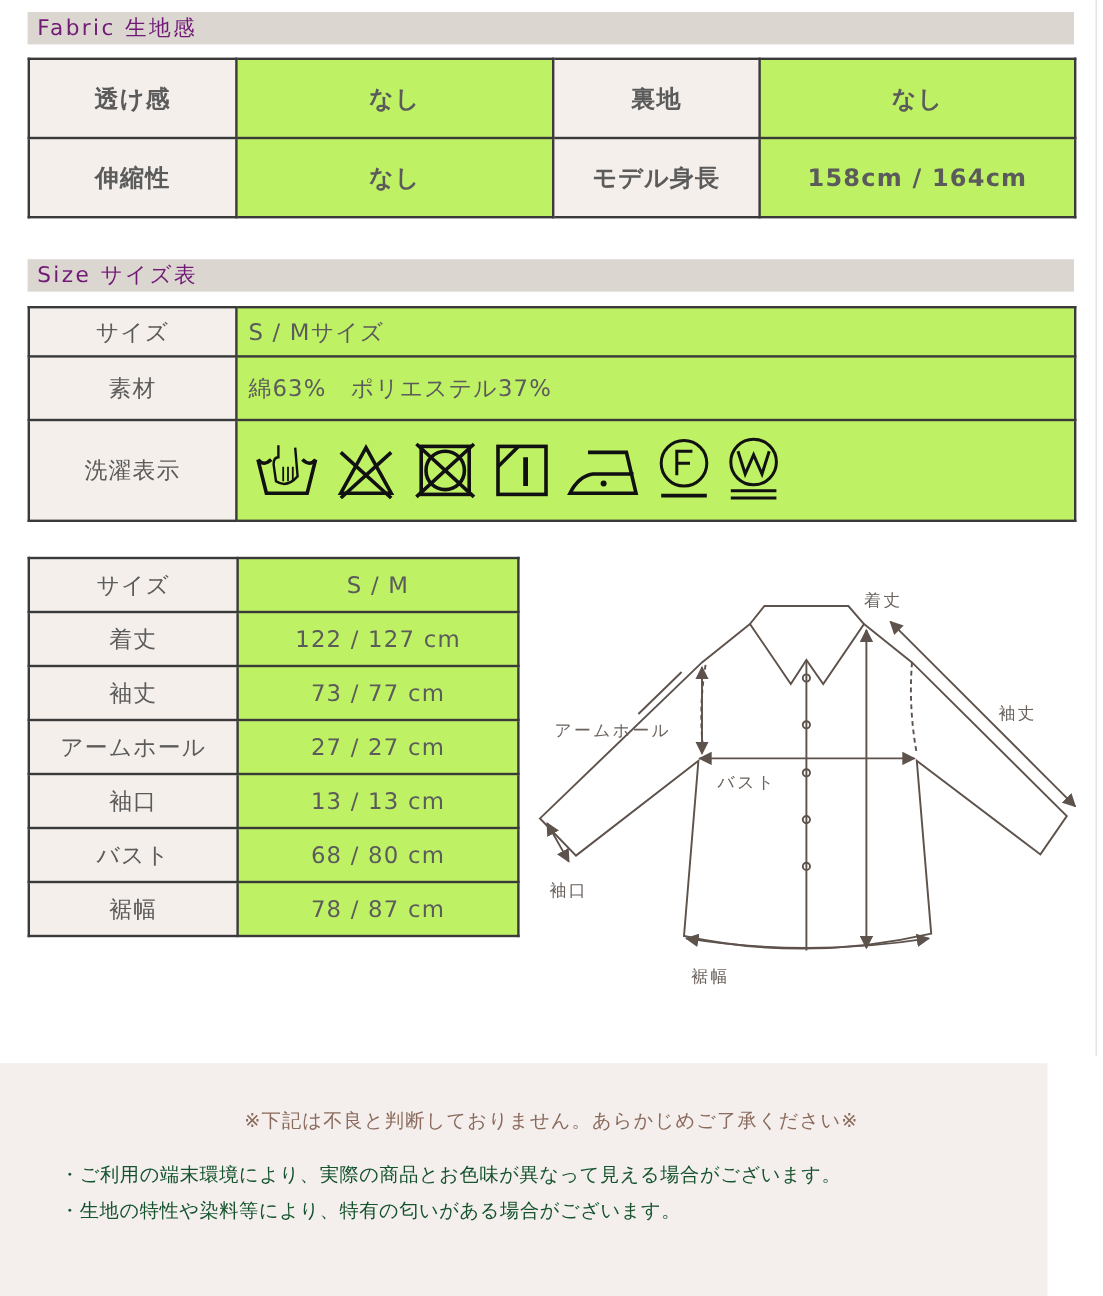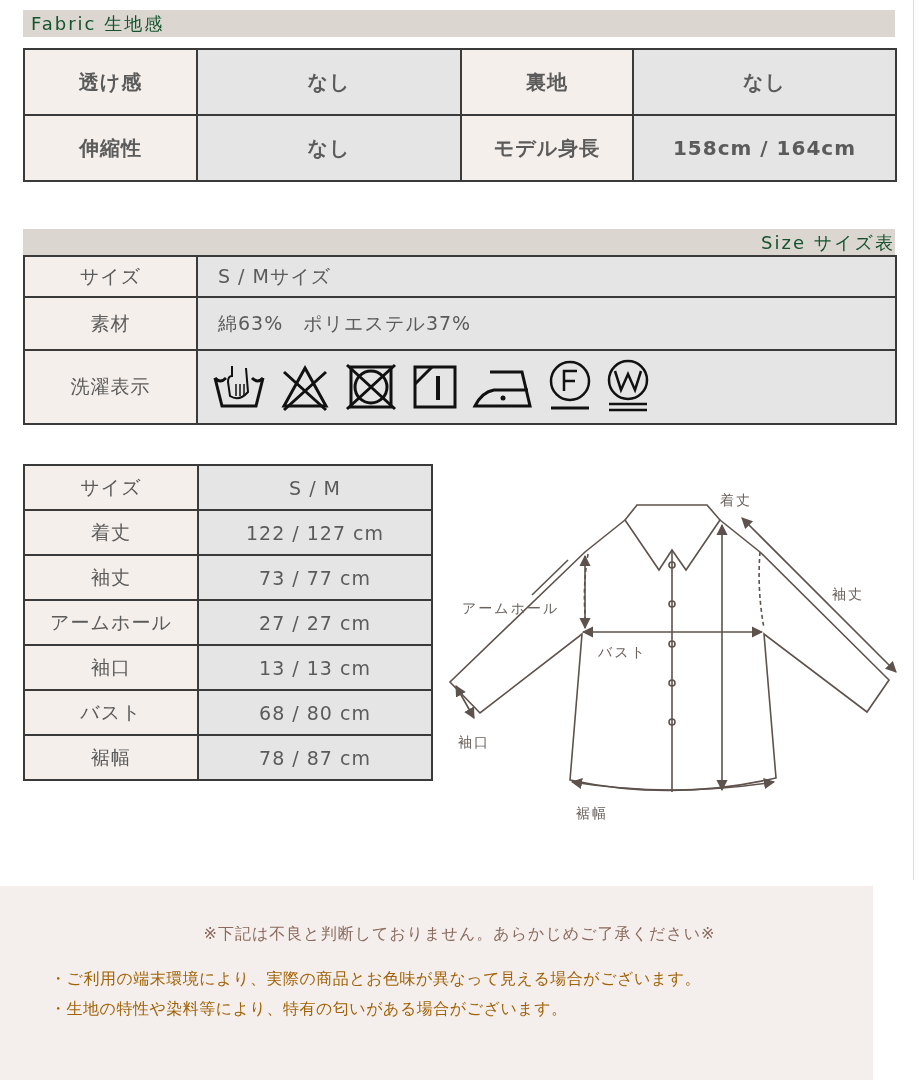--- a/index.html
+++ b/index.html
@@ -3,52 +3,52 @@
 <meta charset="utf-8">
 <style>
   * { box-sizing: border-box; margin: 0; padding: 0; }
   html, body { width: 919px; height: 1080px; background: #ffffff; overflow: hidden; }
   body { position: relative; font-family: "DejaVu Sans", "Liberation Sans", sans-serif; color: #555; }
 
   .right-edge { position: absolute; left: 913px; top: 0; width: 1px; height: 880px; background: #dcdcdc; }
 
   .section-bar {
     position: absolute; left: 23px; width: 872px; height: 27px;
-    background: #dbd6d0; color: #14532d; font-size: 18px;
+    background: #dbd6d0; color: #701a75; font-size: 18px;
     letter-spacing: 2px; padding-left: 8px; line-height: 27px;
   }
 
   table.grid { position: absolute; border-collapse: collapse; table-layout: fixed; }
   table.grid td { border: 2px solid #3a3a3a; text-align: center; vertical-align: middle; color: #5b5b5b; letter-spacing: 1px; }
   table.grid td.lbl { background: #f4efeb; }
-  table.grid td.val { background: #e5e5e5; }
+  table.grid td.val { background: #bef264; }
 
   #fabric-table { left: 23px; top: 48px; width: 872px; font-weight: bold; }
   #fabric-table td { height: 66px; font-size: 20px; }
 
   #size-info-table { left: 23px; top: 255px; width: 872px; }
   #size-info-table td { font-size: 19px; }
-  #size-info-table td.val { text-align: left; padding-left: 20px; }
+  #size-info-table td.val { text-align: left; padding-left: 9px; }
 
   #measure-table { left: 23px; top: 464px; width: 408px; }
   #measure-table td { height: 45px; font-size: 19px; }
 
   .care-icons { display: flex; align-items: center; gap: 14px; height: 100%; }
   .care-icons svg { display: block; }
 
   .diagram { position: absolute; left: 440px; top: 480px; width: 479px; height: 350px; }
   .dlabel { position: absolute; font-size: 14px; color: #6a625d; letter-spacing: 2px; }
 
   .notice {
     position: absolute; left: 0; top: 886px; width: 873px; height: 194px;
     background: #f4efed;
   }
   .notice-title { position: absolute; left: 0; top: 38px; width: 919px; text-align: center; color: #8a6a5c; font-size: 16px; letter-spacing: 1px; }
   .notice-list { position: absolute; left: 50px; top: 78px; list-style: none; }
-  .notice-list li { font-size: 16px; color: #a16207; height: 30px; line-height: 30px; letter-spacing: 0.5px; }
+  .notice-list li { font-size: 16px; color: #14532d; height: 30px; line-height: 30px; letter-spacing: 0.5px; }
 </style>
 </head>
 <body>
 
 <div class="right-edge"></div>
 
 <div class="section-bar" style="top:10px;">Fabric 生地感</div>
 
 <table id="fabric-table" class="grid">
   <colgroup>
@@ -66,37 +66,37 @@
   </tr>
   <tr>
     <td class="lbl">伸縮性</td>
     <td class="val">なし</td>
     <td class="lbl">モデル身長</td>
     <td class="val">158cm / 164cm</td>
   </tr>
 </tbody>
   </table>
 
-<div class="section-bar" style="top:229px;text-align:right;">Size サイズ表</div>
+<div class="section-bar" style="top:216px;">Size サイズ表</div>
 
 <table id="size-info-table" class="grid">
   <colgroup>
       <col style="width:173px">
       <col style="width:699px">
     </colgroup>
   <tbody>
       <tr style="height:41px">
     <td class="lbl">サイズ</td>
     <td class="val">S / Mサイズ</td>
   </tr>
   <tr style="height:53px">
     <td class="lbl">素材</td>
     <td class="val">綿63%　ポリエステル37%</td>
   </tr>
-  <tr style="height:74px">
+  <tr style="height:84px">
     <td class="lbl">洗濯表示</td>
     <td class="val" style="padding-left:14px;">
       <div class="care-icons">
 
         <svg width="54" height="50" viewBox="0 0 54 50" fill="none" stroke="#111" stroke-width="3">
           <path d="M3 16 L10 44 L44 44 L51 16"></path>
           <path d="M3 16 Q8 22 14 16"></path>
           <path d="M40 16 Q46 22 51 16"></path>
           <path d="M20 4 L20 14 Q16 14 16 20 L18 34 Q27 40 36 30 L34 6" stroke-width="2"></path>
           <path d="M24 22 L24 34 M28 22 L28 34 M32 22 L32 34" stroke-width="1.5"></path>

